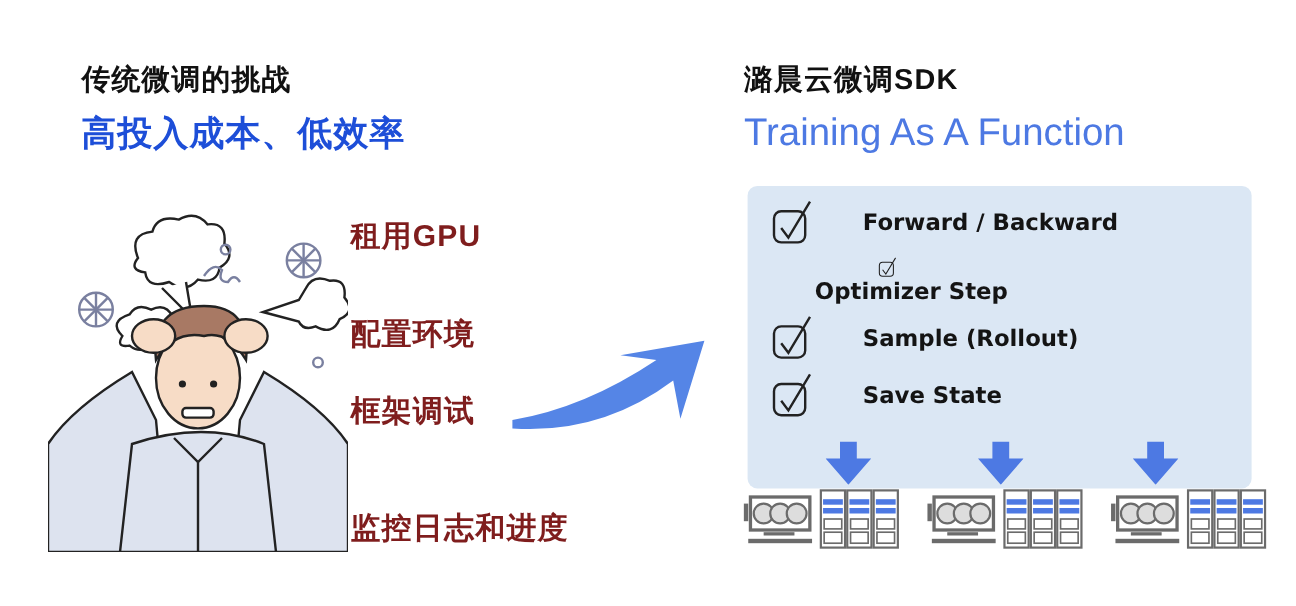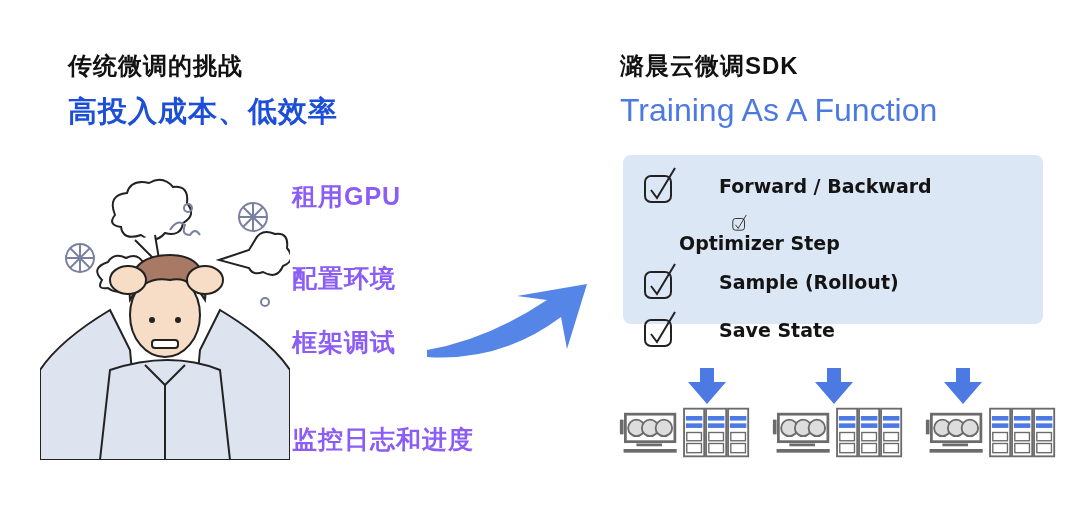--- a/index.html
+++ b/index.html
@@ -2,22 +2,22 @@
 <html><head>
 <meta charset="utf-8">
 <style>
   html, body { margin:0; padding:0; }
   body { width:1080px; height:505px; background:#ffffff; position:relative; overflow:hidden;
          font-family:"Liberation Sans", "DejaVu Sans", sans-serif; }
   .abs { position:absolute; }
   .h-black { color:#111111; font-weight:700; font-size:24px; letter-spacing:1px; }
   .h-red { color:#1d4ed8; font-weight:700; font-size:29px; letter-spacing:1px; }
   .h-blue { color:#4d79e3; font-weight:400; font-size:32px; }
-  .pain { color:#8b5cf6; font-weight:700; font-size:25px; letter-spacing:1px; }
-  .card { left:623px; top:155px; width:420px; height:169px; background:#dbe7f4; border-radius:8px; }
+  .pain { color:#7f1d1d; font-weight:700; font-size:25px; letter-spacing:1px; }
+  .card { left:623px; top:155px; width:420px; height:252px; background:#dbe7f4; border-radius:8px; }
   .check-row { position:absolute; left:18px; height:40px; display:flex; align-items:center; }
   .check-row svg { width:40px; height:40px; }
   .check-label { margin-left:38px; font-family:"DejaVu Sans", sans-serif; font-weight:700; font-size:19px; color:#141414; }
   .down-arrow { position:absolute; }
   .hw-group { position:absolute; top:405px; height:55px; }
 </style>
 </head>
 <body>
 
 <div class="abs h-black" style="left:68px;top:50px;">传统微调的挑战</div>

